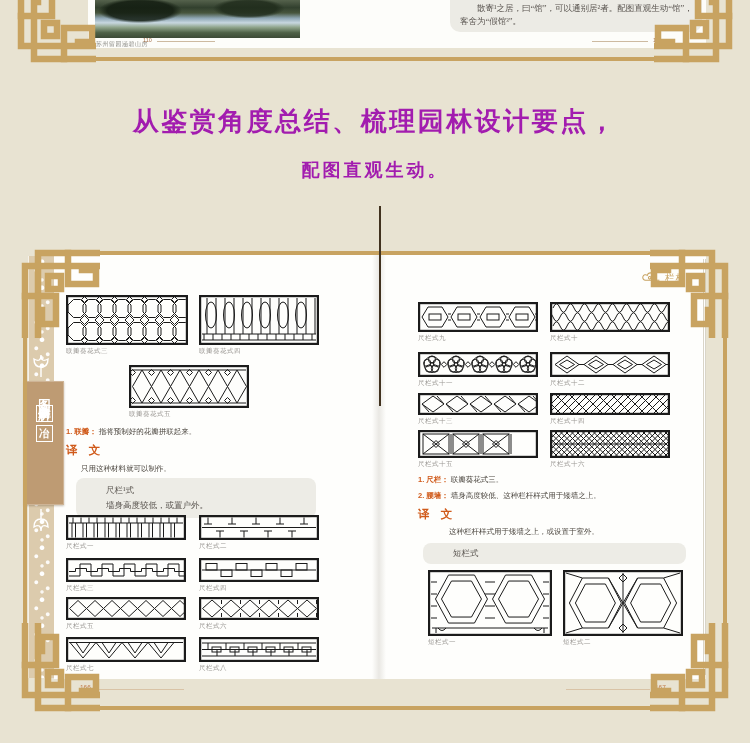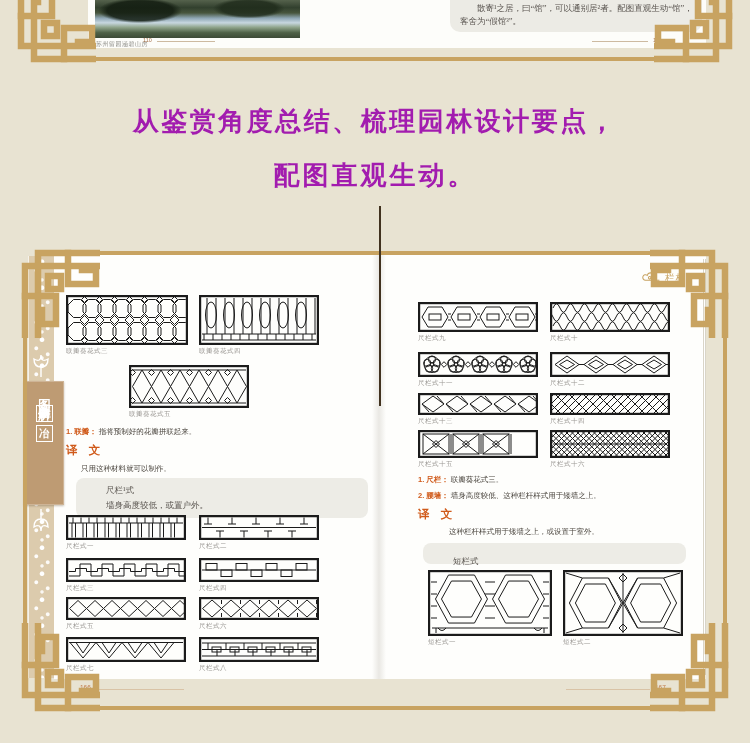--- a/index.html
+++ b/index.html
@@ -29,21 +29,21 @@
   .k-ts-r{left:654px;top:-26px;transform:scale(-1,-1);}
   .k-tl{left:12px;top:240px;}
   .k-tr{left:650px;top:240px;transform:scaleX(-1);}
   .k-bl{left:12px;top:623px;transform:scaleY(-1);}
   .k-br{left:650px;top:623px;transform:scale(-1,-1);}
 
   
   .hl1,.hl2{position:absolute;width:750px;text-align:center;color:#a21caf;
     font-family:"Liberation Serif", serif;font-weight:700;}
   .hl1{top:104px;font-size:26px;letter-spacing:2.5px;}
-  .hl2{top:158px;font-size:26px;letter-spacing:3px;}
+  .hl2{top:158px;font-size:18px;letter-spacing:3px;}
   .divider{position:absolute;left:379px;top:206px;width:1.5px;height:200px;background:#41321f;z-index:6;}
 
   
   .gline{position:absolute;background:#C8A361;z-index:4;}
   .f-top{left:100px;top:251px;width:550px;height:3.5px;}
   .f-bottom{left:100px;top:706px;width:550px;height:3.5px;}
   .f-left{left:23.2px;top:335px;width:3.5px;height:292px;}
   .f-right{left:723.2px;top:335px;width:3.5px;height:292px;}
 
   
@@ -199,21 +199,21 @@
     <div class="pages">
       <div class="fold"></div>
       <div class="page-edge"></div>
 
       <div class="page-left">
         <div class="note" style="left:10px;top:172px">
           <span class="acc">1.</span><span class="acc">联瓣：</span><span>指将预制好的花瓣拼联起来。</span>
         </div>
         <h3 class="yiwen" style="left:10px;top:188px">译 文</h3>
         <p class="pbody" style="left:10px;top:209px">只用这种材料就可以制作。</p>
-        <div class="qbox" style="left:20px;top:223px;width:292px;height:40px;padding-top:5px">
+        <div class="qbox" style="left:20px;top:223px;width:240px;height:40px;padding-top:5px">
           <div class="qline">尺栏¹式</div>
           <div class="qline">墙身高度较低，或置户外。</div>
         </div>
       <figure class="fig" style="left: 10px; top: 40px; width: 122px;">
             <div class="fig-art" style="height:50px"><svg viewBox="0 0 122 50" width="122" height="50">
                 <g fill="none" stroke="#1b1b1b" stroke-width="1">
                   <rect x="1.1" y="1.1" width="119.8" height="47.8" stroke-width="2.2"></rect>
                   <polygon points="2,10 7.5,4.5 14.5,4.5 20,10 20,17 14.5,22.5 7.5,22.5 2,17"></polygon>
                   <polygon points="17,10 22.5,4.5 29.5,4.5 35,10 35,17 29.5,22.5 22.5,22.5 17,17"></polygon>
                   <polygon points="32,10 37.5,4.5 44.5,4.5 50,10 50,17 44.5,22.5 37.5,22.5 32,17"></polygon>
@@ -515,21 +515,21 @@
           <span class="sec-label">栏杆</span>
         </div>
         <div class="note" style="left:40px;top:220px">
           <span class="acc">1.</span><span class="acc">尺栏：</span><span>联瓣葵花式三。</span>
         </div>
         <div class="note" style="left:40px;top:236px">
           <span class="acc">2.</span><span class="acc">腰墙：</span><span>墙身高度较低、这种栏杆样式用于矮墙之上。</span>
         </div>
         <h3 class="yiwen" style="left:40px;top:252px">译 文</h3>
         <p class="pbody" style="left:56px;top:272px">这种栏杆样式用于矮墙之上，或设置于室外。</p>
-        <div class="qbox" style="left:45px;top:288px;width:263px;height:21px;padding-top:11px">
+        <div class="qbox" style="left:45px;top:288px;width:263px;height:21px;padding-top:3px">
           <div class="qline">短栏式</div>
         </div>
       <figure class="fig" style="left: 40px; top: 47px; width: 120px;">
             <div class="fig-art" style="height:30px"><svg viewBox="0 0 120 30" width="120" height="30">
                 <g fill="none" stroke="#1b1b1b" stroke-width="1">
                   <rect x="1.1" y="1.1" width="117.8" height="27.8" stroke-width="2.2"></rect>
                   <polygon points="4,15 10,5 24,5 30,15 24,25 10,25"></polygon>
                   <rect x="11" y="12" width="12" height="6"></rect>
                   <line x1="30" y1="12" x2="33" y2="12"></line>
                   <line x1="30" y1="18" x2="33" y2="18"></line>

